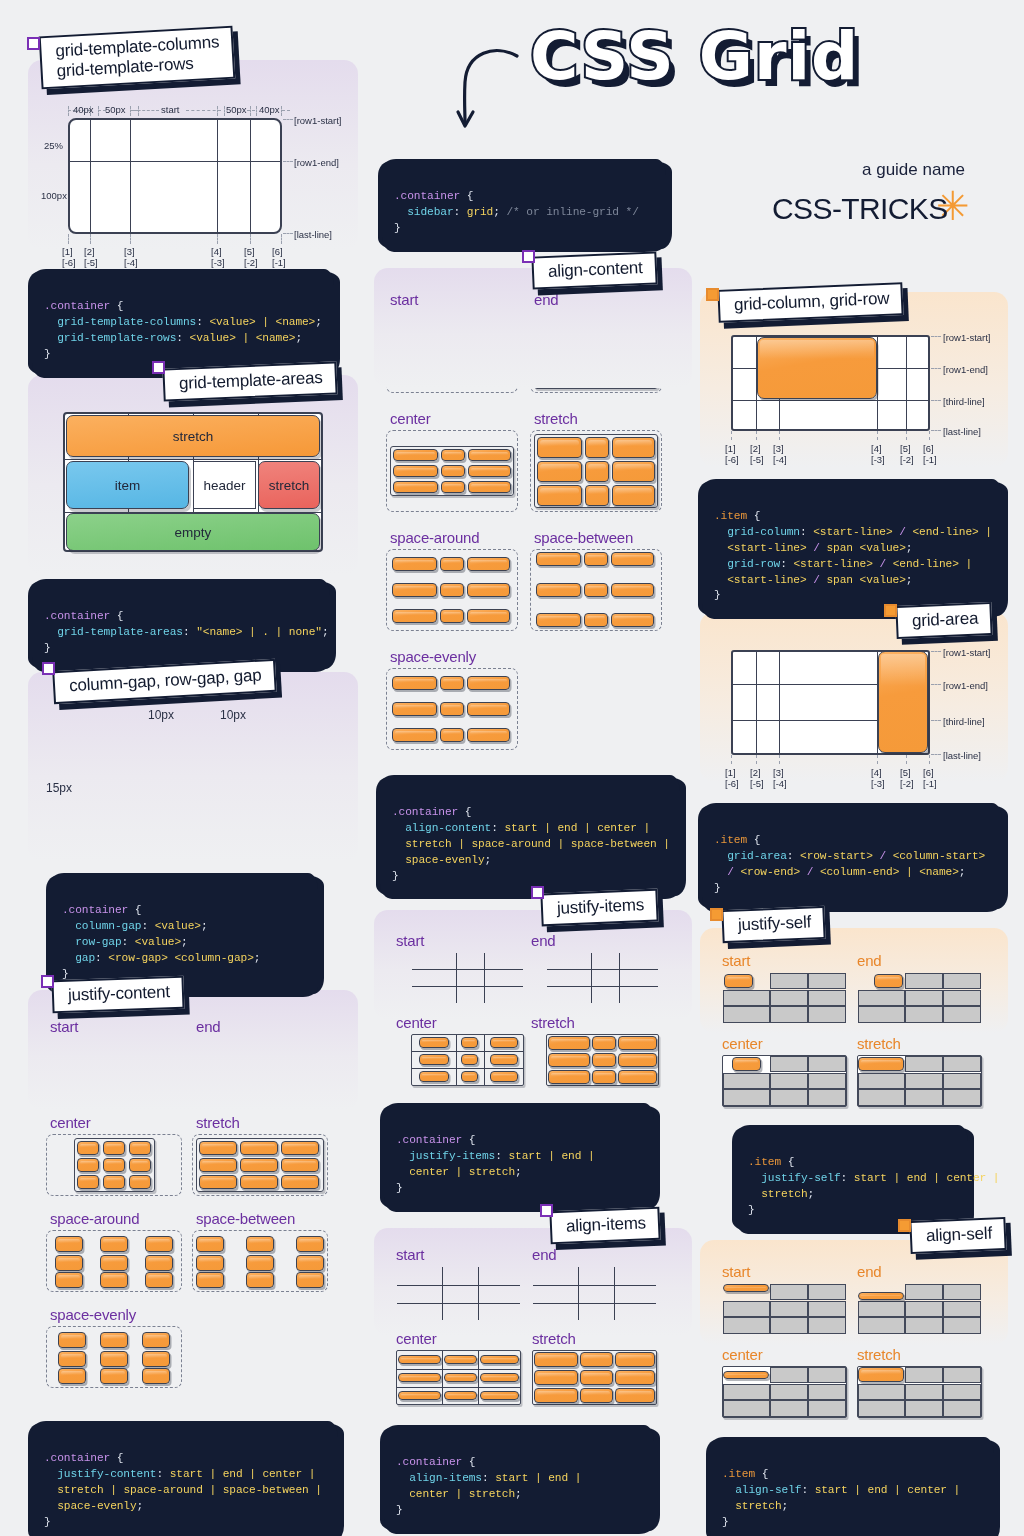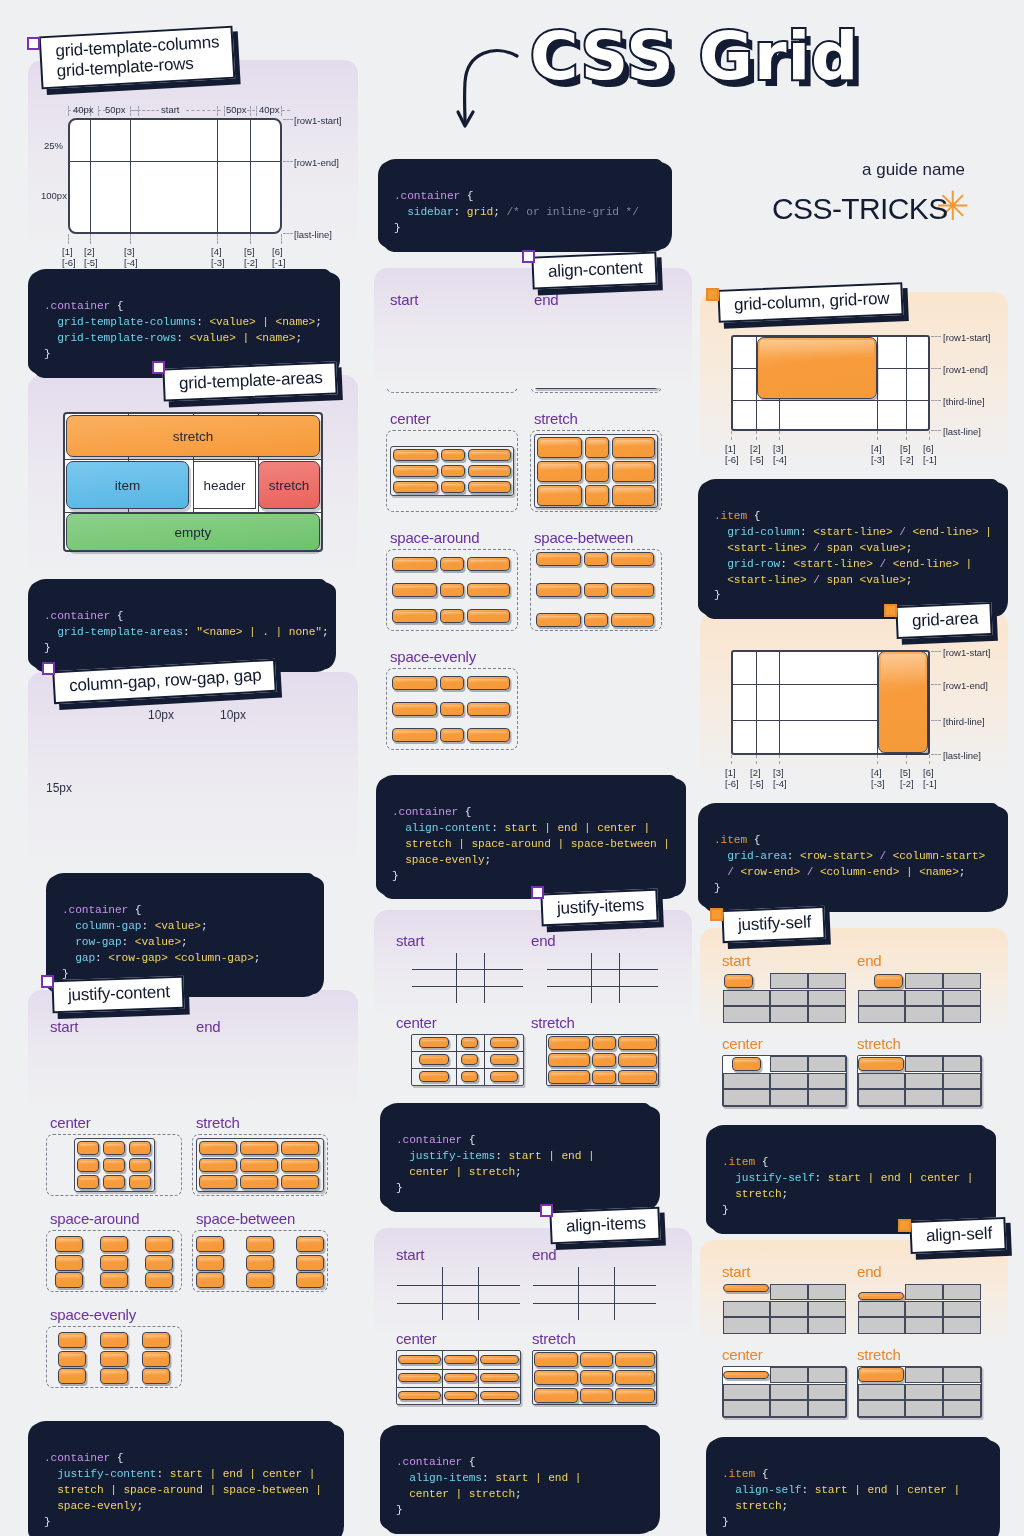--- a/index.html
+++ b/index.html
@@ -795,21 +795,21 @@
     <div class="grey-cell" style="position:absolute;left:905px;top:1056px;width:38px;height:16px;z-index:11;"></div>
     <div class="grey-cell" style="position:absolute;left:905px;top:1073px;width:38px;height:16px;z-index:11;"></div>
     <div class="grey-cell" style="position:absolute;left:943px;top:1056px;width:38px;height:16px;z-index:11;"></div>
     <div class="grey-cell" style="position:absolute;left:943px;top:1073px;width:38px;height:16px;z-index:11;"></div>
     <div class="grey-cell" style="position:absolute;left:858px;top:1089px;width:47px;height:17px;z-index:11;"></div>
     <div class="grey-cell" style="position:absolute;left:905px;top:1089px;width:38px;height:17px;z-index:11;"></div>
     <div class="grey-cell" style="position:absolute;left:943px;top:1089px;width:38px;height:17px;z-index:11;"></div>
     <div class="ob" style="position:absolute;left:858px;top:1057px;width:46px;height:14px;z-index:13;"></div>
   </div>
 
-  <div class="code" style="left:706px;top:1128px;width:290px;">
+  <div class="code" style="left:732px;top:1128px;width:242px;">
 <span class="c-item">.item</span><span class="c-punc"> {</span>
   <span class="c-prop">justify-self</span><span class="c-punc">:</span> <span class="c-val">start</span> <span class="c-or">|</span> <span class="c-val">end</span> <span class="c-or">|</span> <span class="c-val">center</span> <span class="c-or">|</span>
   <span class="c-val">stretch</span><span class="c-punc">;</span>
 <span class="c-punc">}</span></div>
 
   <div class="panel peach" style="left:700px;top:1240px;width:308px;height:105px;"></div>
   <div class="tag-dot orange" style="left:898px;top:1219px;"></div>
   <div class="tag t2" style="left:910px;top:1219px;">align-self</div>
 
   <div>

